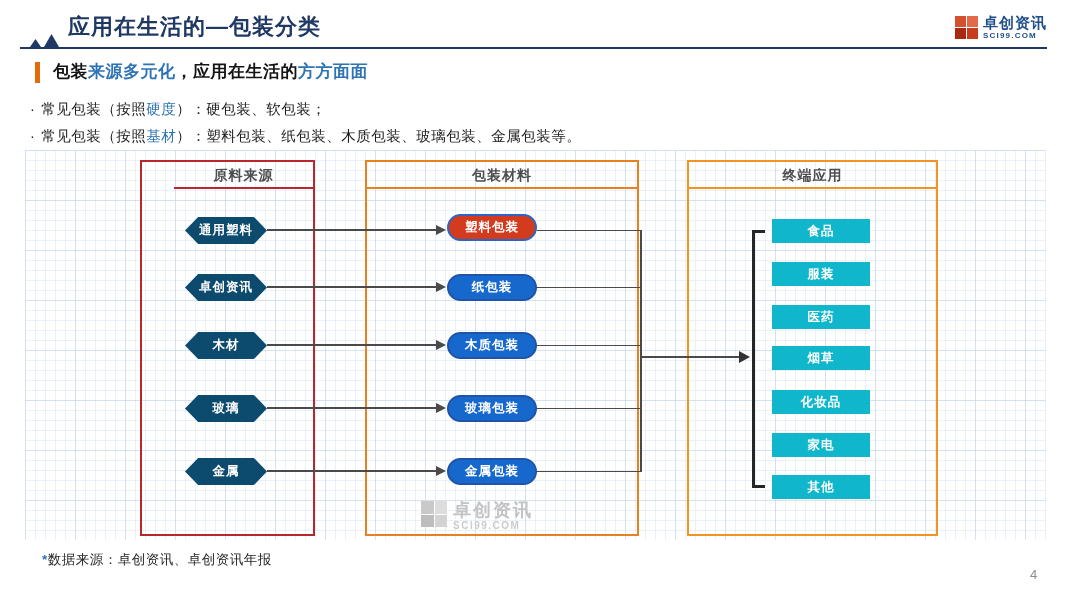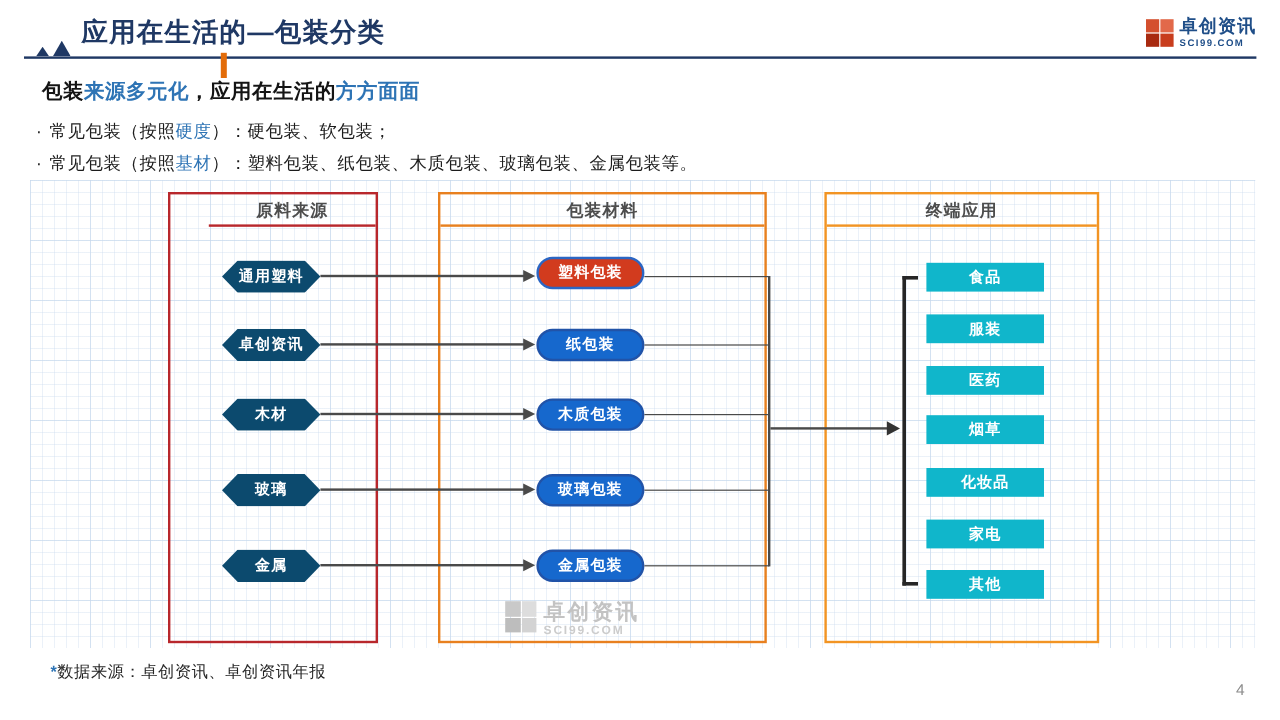--- a/index.html
+++ b/index.html
@@ -17,40 +17,40 @@
   .title-rule { position:absolute; left:20px; top:47px; width:1027px; height:2px; background:#1f3864; }
   .brand { position:absolute; right:20px; top:15px; display:flex; align-items:center; gap:5px; }
   .logo-grid { display:grid; grid-template-columns:1fr 1fr; grid-template-rows:1fr 1fr; gap:1px; }
   .brand .logo-grid { width:23px; height:23px; }
   .brand .c1{background:#d4502e;} .brand .c2{background:#e2694a;}
   .brand .c3{background:#a82a10;} .brand .c4{background:#c83d1d;}
   .brand-text { display:flex; flex-direction:column; line-height:1; }
   .brand-name { font-size:15px; font-weight:bold; color:#1f4e88; letter-spacing:1px; }
   .brand-domain { font-size:8px; font-weight:bold; color:#1f4e88; letter-spacing:1.2px; margin-top:2px; }
   
-  .section-heading { position:absolute; left:35px; top:44px; display:flex; align-items:center;flex-direction:column; }
+  .section-heading { position:absolute; left:35px; top:60px; display:flex; align-items:flex-end; }
   .accent-bar { width:5px; height:21px; background:#e36c09; margin-right:13px; }
   .heading-text { font-size:17px; font-weight:bold; color:#141414; letter-spacing:0.5px; }
   .blue { color:#2e74b5; }
   
   .bullet { position:absolute; left:30px; font-size:14.5px; color:#1c1c1c; letter-spacing:0.5px; }
   .bullet-1 { top:100px; } .bullet-2 { top:127px; }
   .bullet .marker { margin-right:6px; }
   
   .grid-bg { position:absolute; left:25px; top:150px; width:1021px; height:390px;
     background-image:
       linear-gradient(to right, rgba(203,219,238,0.38) 1px, transparent 1px),
       linear-gradient(to bottom, rgba(203,219,238,0.38) 1px, transparent 1px),
       linear-gradient(to right, rgba(186,208,232,0.55) 1px, transparent 1px),
       linear-gradient(to bottom, rgba(186,208,232,0.55) 1px, transparent 1px);
     background-size:10px 10px,10px 10px,50px 50px,50px 50px; }
   .col-box { position:absolute; top:160px; height:376px; }
   .box-sources { left:140px; width:175px; border:2px solid #b8272c;padding-left:32px; }
   .box-materials { left:365px; width:274px; border:2px solid #e8801f; }
-  .box-applications { left:687px; width:229px; border:2px solid #f29423; }
+  .box-applications { left:687px; width:251px; border:2px solid #f29423; }
   .col-header { height:27px; line-height:27px; text-align:center; font-size:14px;
     font-weight:bold; color:#4d4d4d; letter-spacing:1px; }
   .box-sources .col-header { border-bottom:2px solid #b8272c; }
   .box-materials .col-header { border-bottom:2px solid #e8801f; }
   .box-applications .col-header { border-bottom:2px solid #f29423; }
   .hex { position:absolute; left:185px; width:82px; height:27px; background:#0c4a6e;
     clip-path:polygon(16% 0,84% 0,100% 50%,84% 100%,16% 100%,0 50%);
     color:#fff; font-size:12.5px; font-weight:bold; text-align:center; line-height:27px; letter-spacing:1px; }
   .pill { position:absolute; left:447px; width:90px; height:27px; border-radius:14px;
     background:#1668cd; border:2px solid #2153a8; color:#fff; font-size:12.5px; font-weight:bold;

